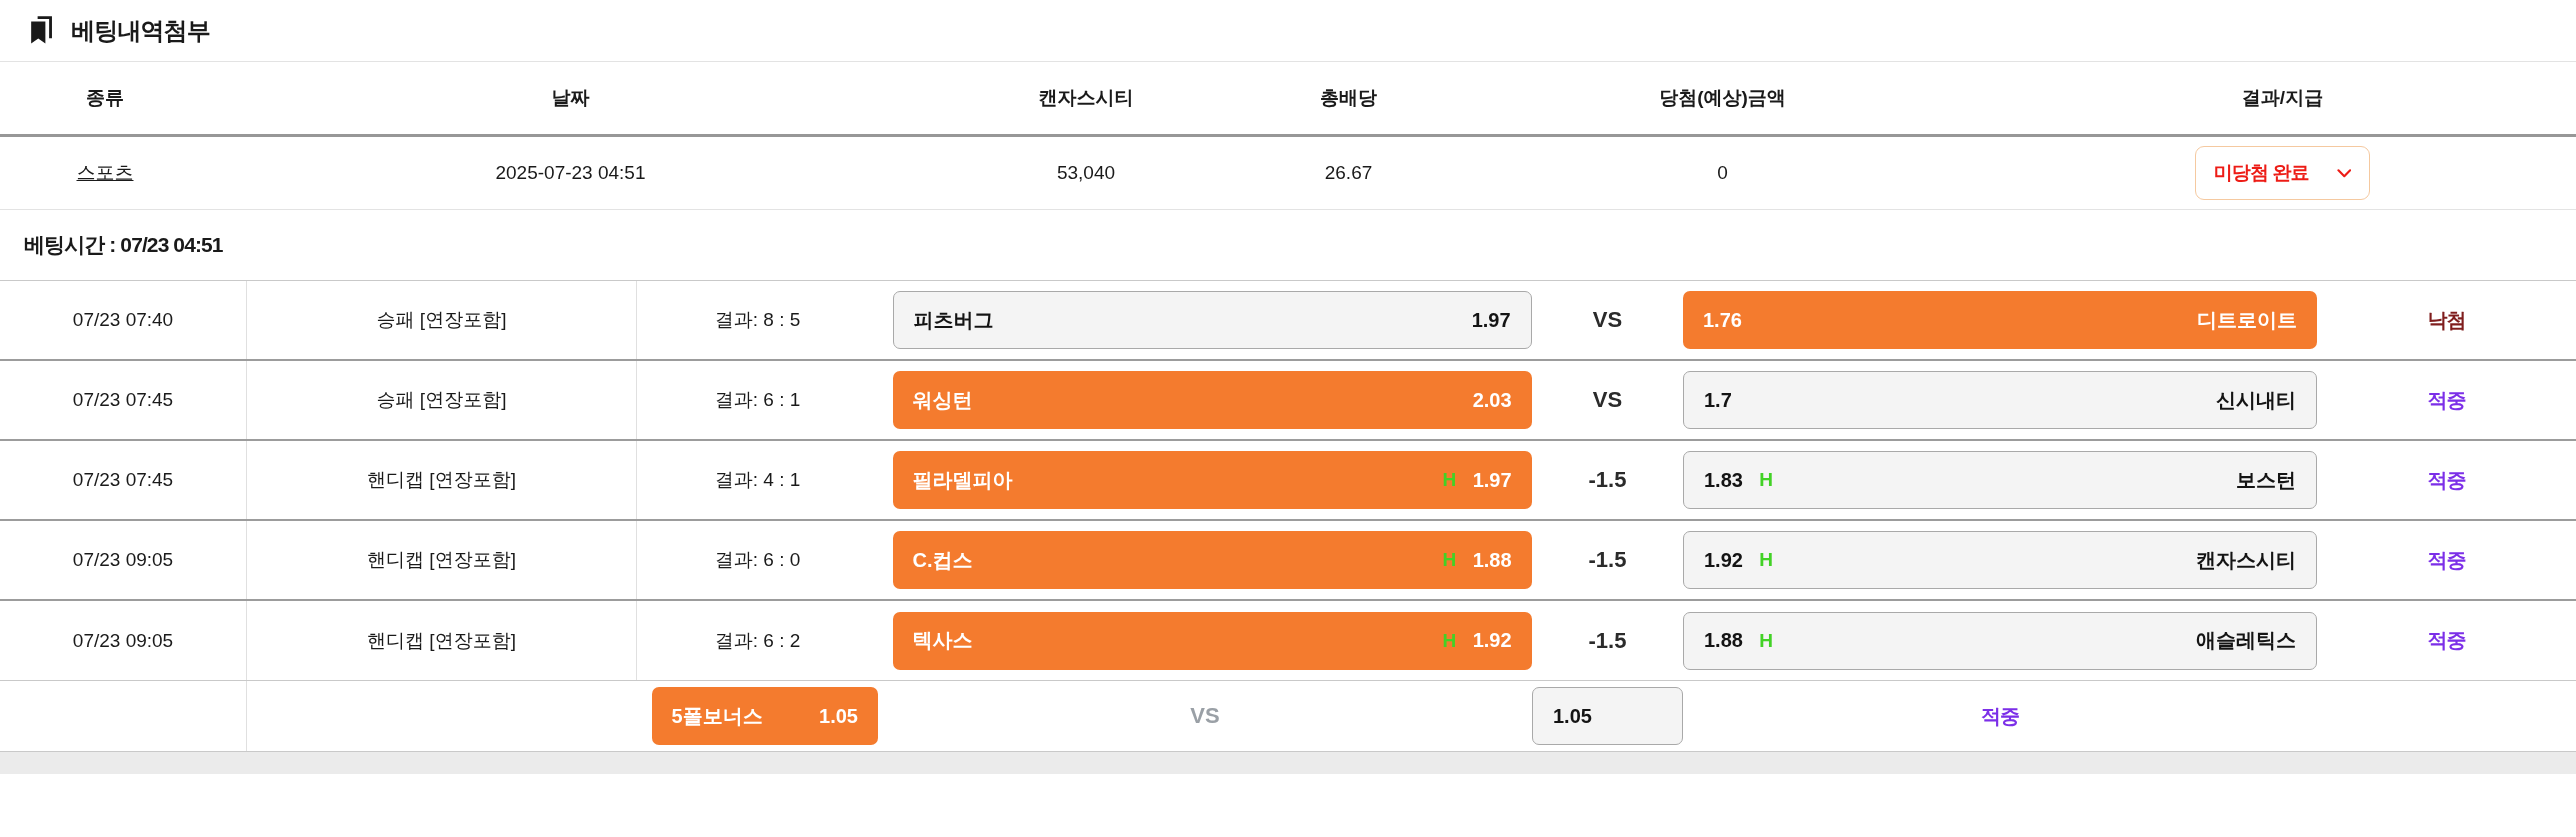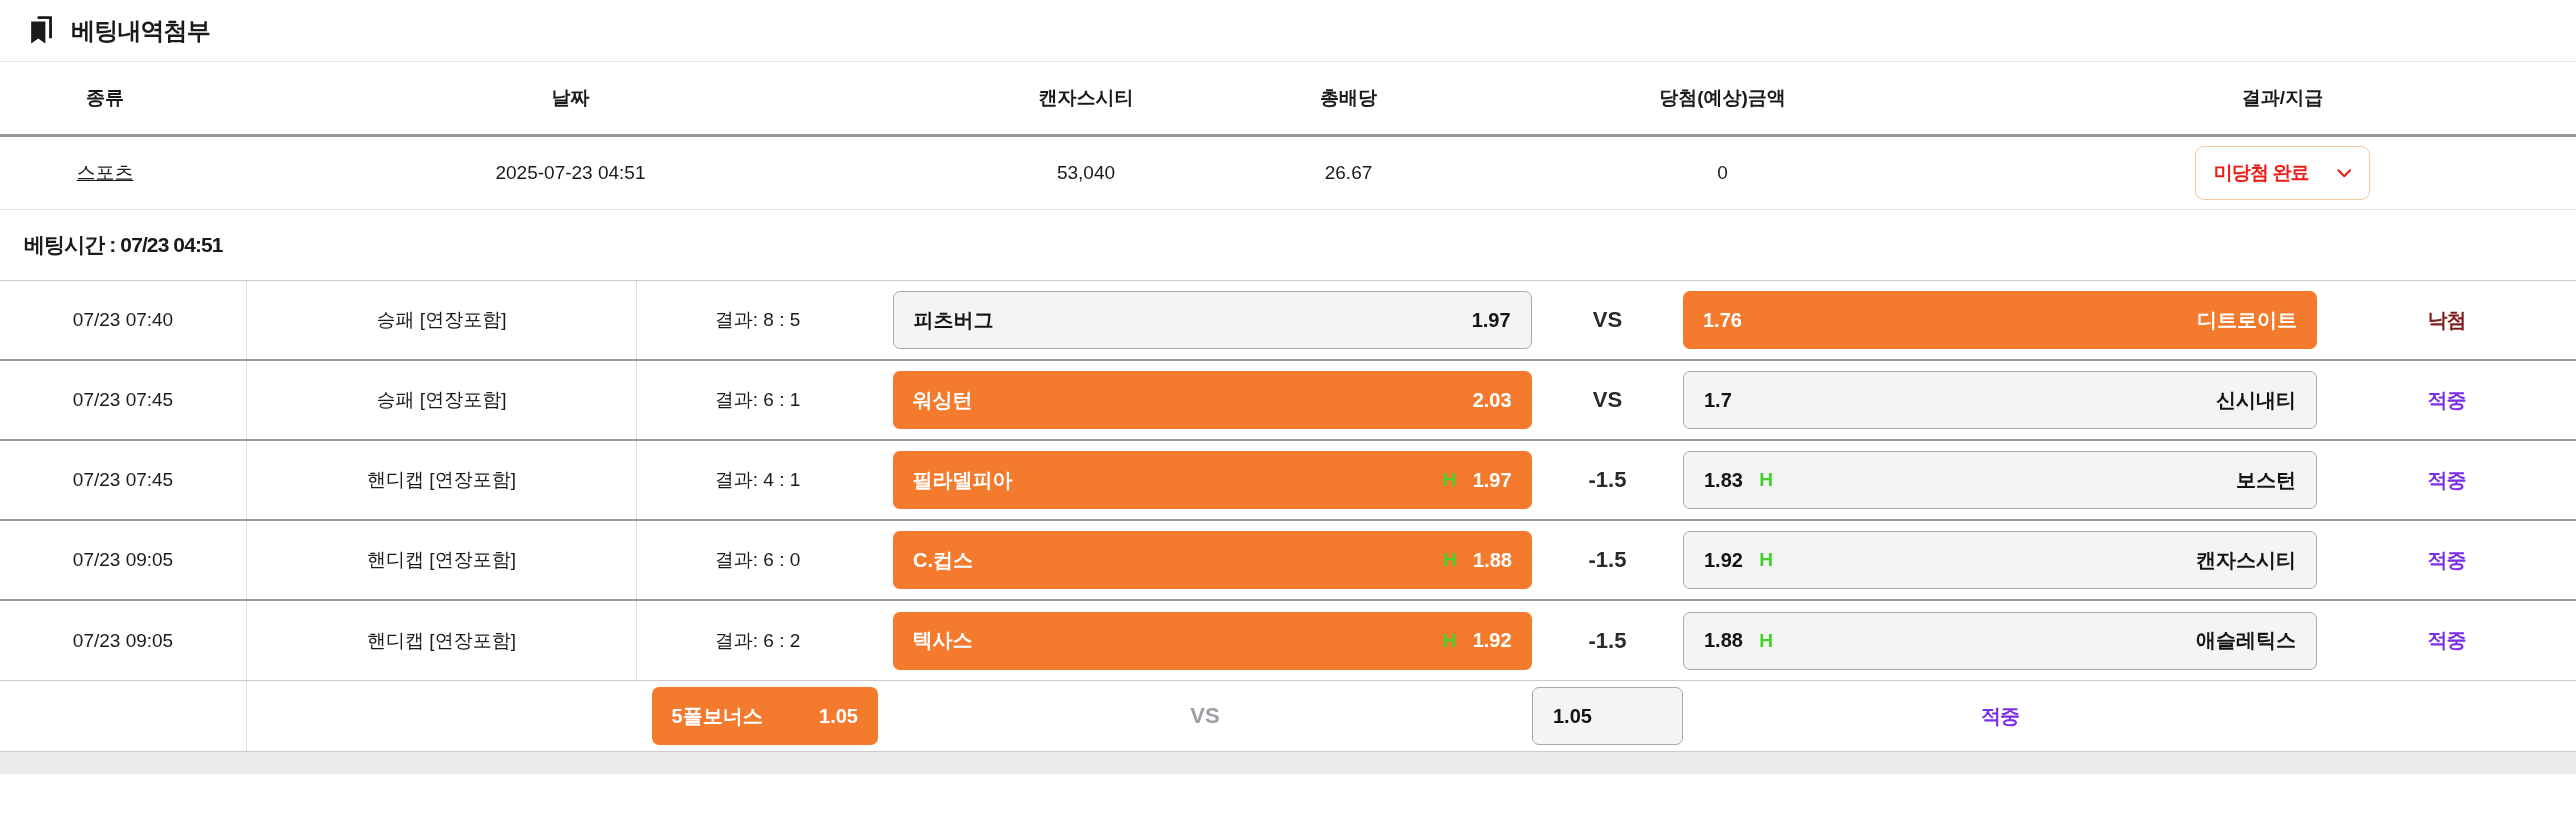--- a/index.html
+++ b/index.html
@@ -175,21 +175,21 @@
     </div>
     <div class="cell">
         <span class="outcome hit">적중</span>
       </div>
   </div>
 
   <div class="game-grid">
     <div class="cell bdr">07/23 09:05</div>
     <div class="cell bdr">핸디캡 [연장포함]</div>
     <div class="cell">결과: 6 : 0</div>
-    <div class="cell" style="justify-content:flex-end;">
+    <div class="cell" style="justify-content:flex-start;">
       <div class="box home win">
         <span>C.컵스</span>
         <span class="grp">
             <span class="h-badge">H</span>
             <span>1.88</span>
           </span>
       </div>
     </div>
     <div class="cell">
         <span class="mid-label">-1.5</span>

